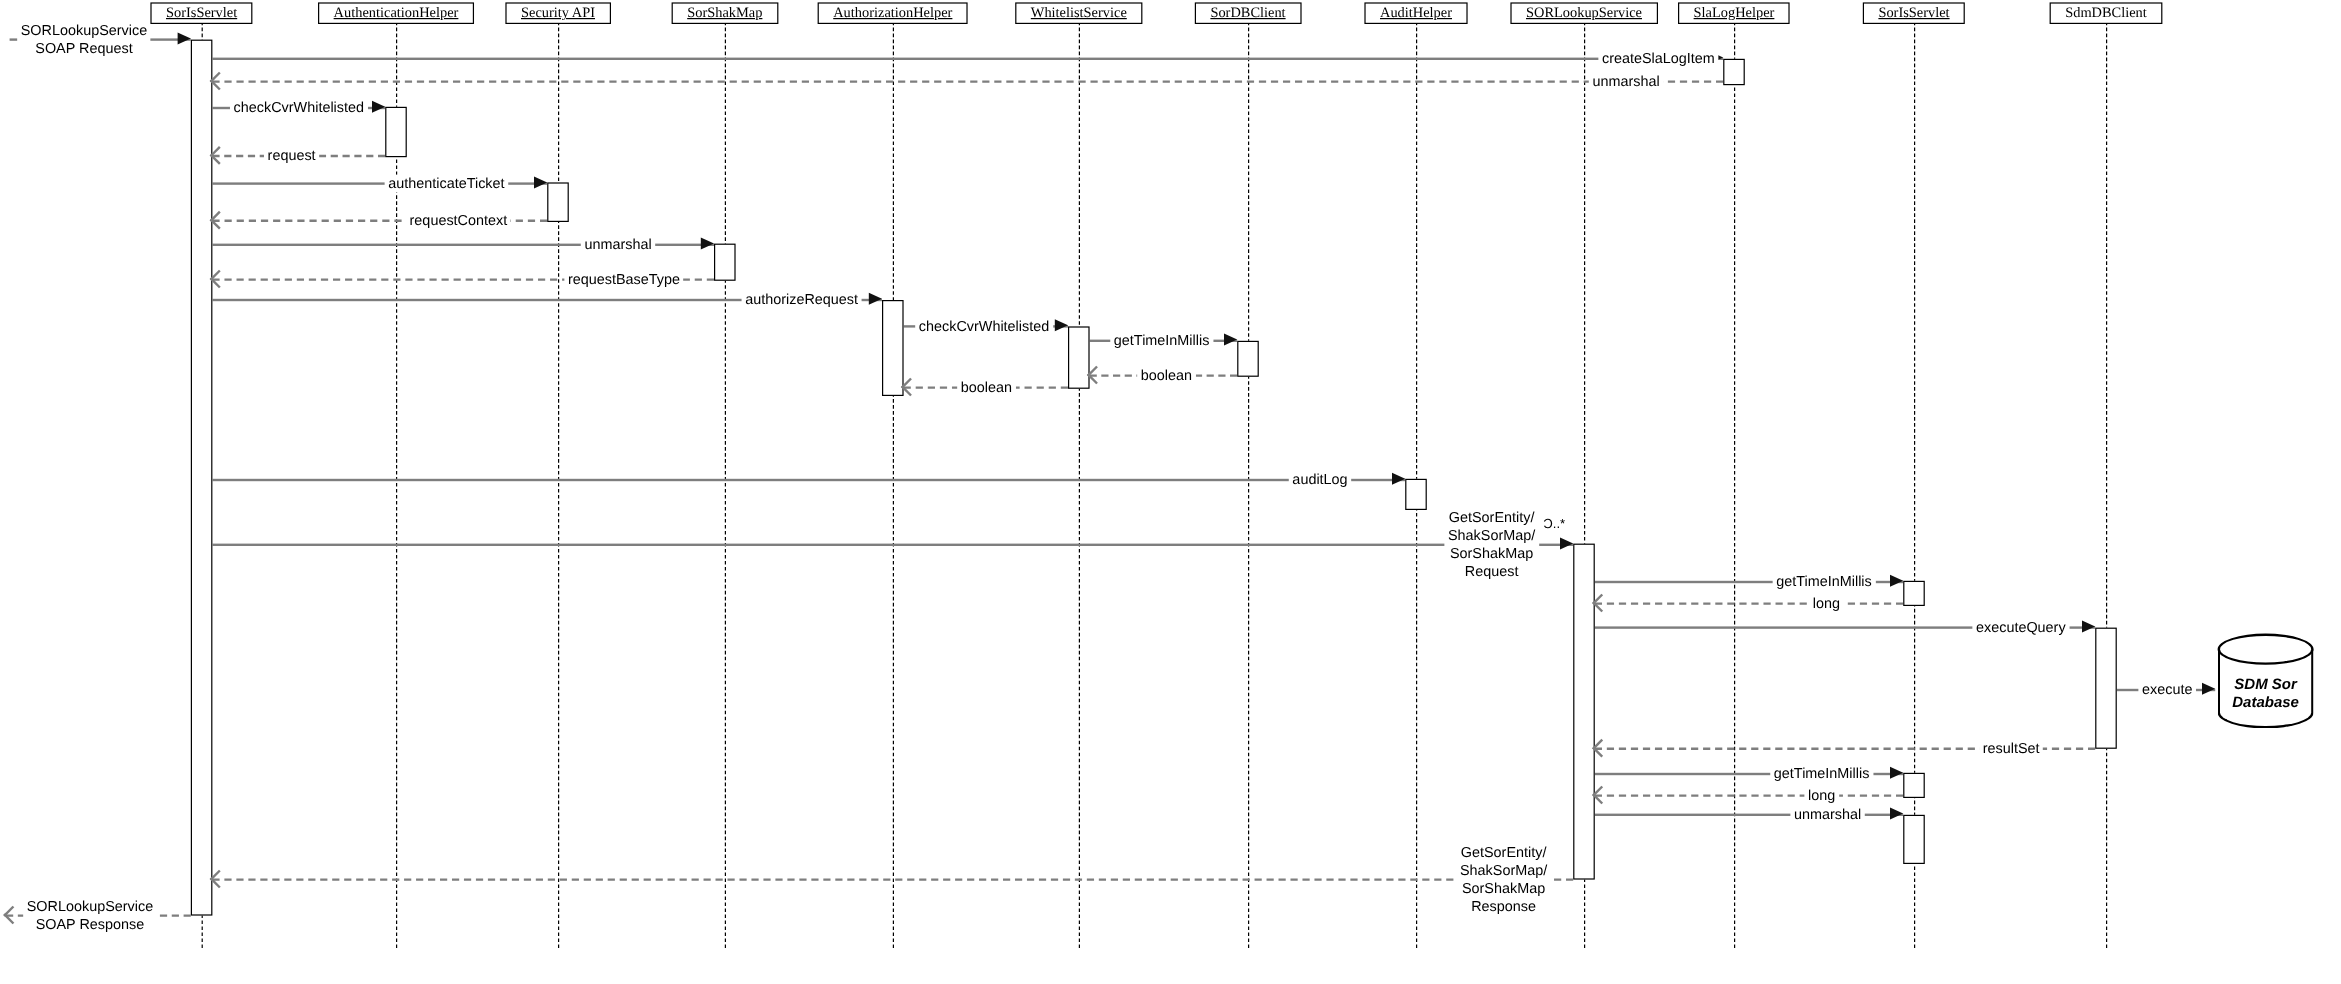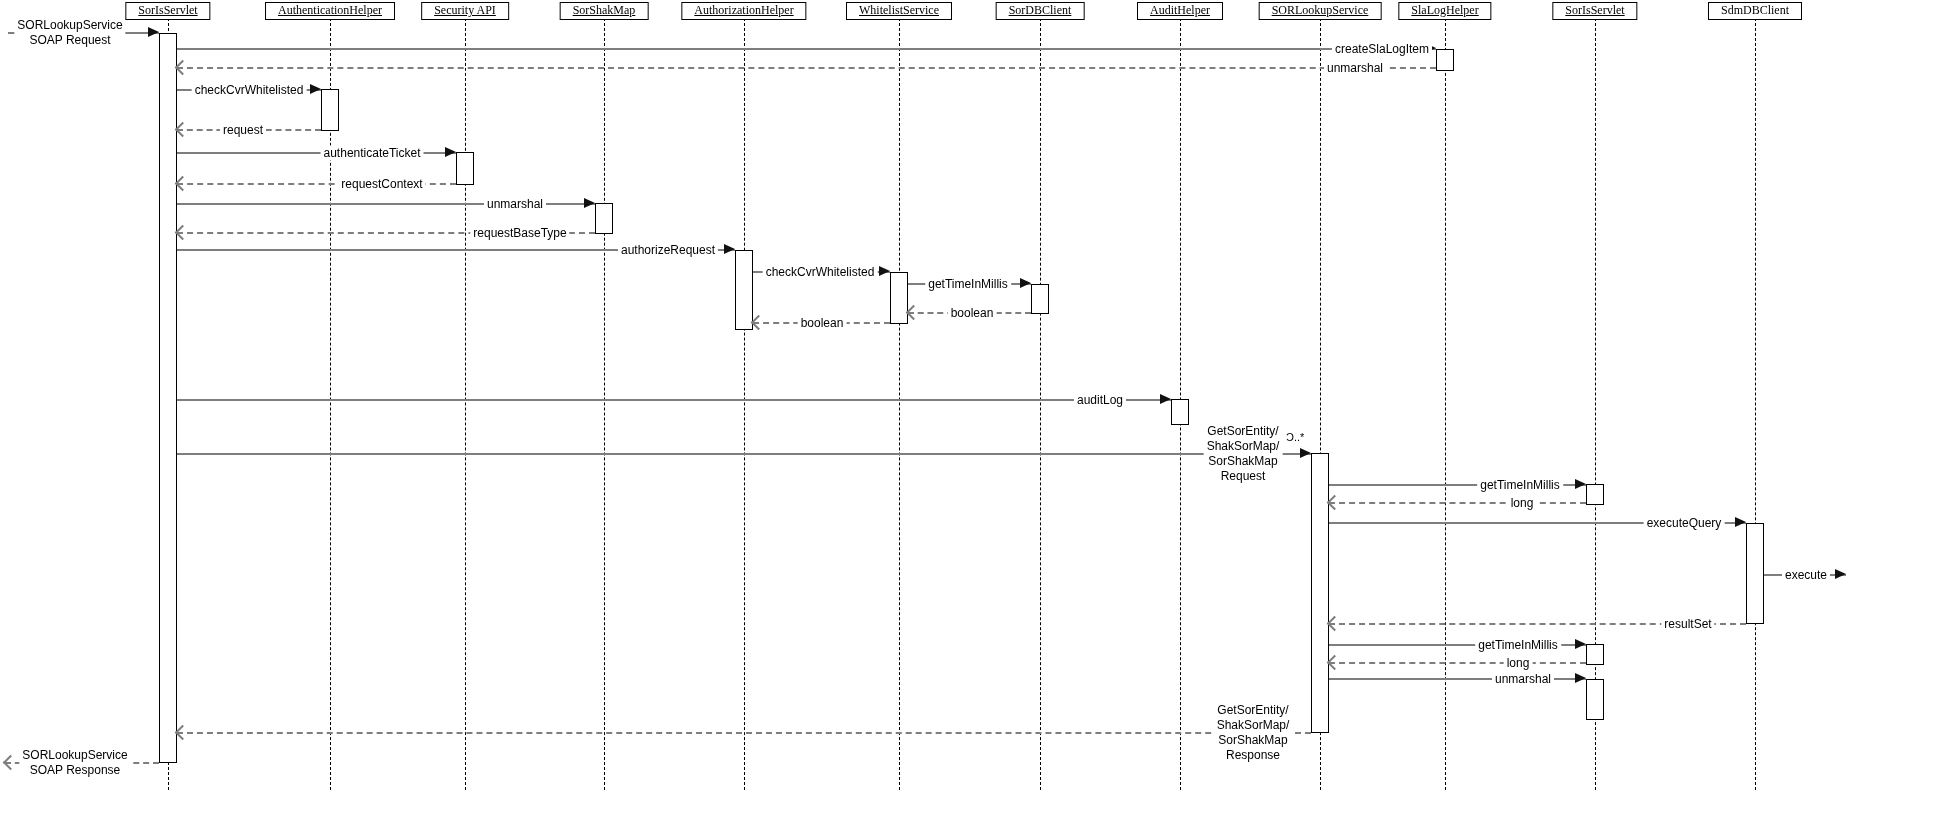--- a/index.html
+++ b/index.html
@@ -41,20 +41,26 @@
              border-bottom-left-radius:40px 13px; border-bottom-right-radius:40px 13px;
              box-sizing:border-box; z-index:1; }
   .db-label { position:absolute; top:35px; left:0; width:100%; text-align:center;
               font-weight:bold; font-style:italic; font-size:12.5px; line-height:15px;
               z-index:3; white-space:pre-line; }
 </style>
 </head>
 <body>
 
 <div class="canvas" id="diagram">
+  <div class="db" id="db-node" style="left: 1848px; top: 528px; width: 80px; height: 92px;">
+    <div class="db-top"></div>
+    <div class="db-body"></div>
+    <div class="db-label">SDM Sor
+Database</div>
+  </div>
 <div class="life" style="left: 167.5px; top: 18px; height: 772px;"></div>
     <div class="head" style="left: 168px; top: 2px;"><span>SorIsServlet</span></div>
     <div class="life" style="left: 329.5px; top: 18px; height: 772px;"></div>
     <div class="head" style="left: 330px; top: 2px;"><span>AuthenticationHelper</span></div>
     <div class="life" style="left: 464.5px; top: 18px; height: 772px;"></div>
     <div class="head" style="left: 465px; top: 2px;"><span>Security API</span></div>
     <div class="life" style="left: 603.5px; top: 18px; height: 772px;"></div>
     <div class="head" style="left: 604px; top: 2px;"><span>SorShakMap</span></div>
     <div class="life" style="left: 743.5px; top: 18px; height: 772px;"></div>
     <div class="head" style="left: 744px; top: 2px;"><span>AuthorizationHelper</span></div>
@@ -145,21 +151,21 @@
     <div class="ah-left" style="left: 1329px; top: 497px;"></div>
     <div class="lbl" style="left: 1522px; top: 503px;">long</div>
     <div class="msg solid" style="left: 1329px; top: 522px; width: 417px;"></div>
     <div class="ah-right" style="left: 1735px; top: 517px;"></div>
     <div class="lbl" style="left: 1684px; top: 523px;">executeQuery</div>
     <div class="msg solid" style="left: 1764px; top: 574px; width: 82px;"></div>
     <div class="ah-right" style="left: 1835px; top: 569px;"></div>
     <div class="lbl" style="left: 1806px; top: 575px;">execute</div>
     <div class="msg dash" style="left: 1329px; top: 623px; width: 417px;"></div>
     <div class="ah-left" style="left: 1329px; top: 618px;"></div>
-    <div class="lbl" style="left: 1676px; top: 624px; margin-left: 12px;">resultSet</div>
+    <div class="lbl" style="left: 1676px; top: 624px;">resultSet</div>
     <div class="msg solid" style="left: 1329px; top: 644px; width: 257px;"></div>
     <div class="ah-right" style="left: 1575px; top: 639px;"></div>
     <div class="lbl" style="left: 1518px; top: 645px;">getTimeInMillis</div>
     <div class="msg dash" style="left: 1329px; top: 662px; width: 257px;"></div>
     <div class="ah-left" style="left: 1329px; top: 657px;"></div>
     <div class="lbl" style="left: 1518px; top: 663px;">long</div>
     <div class="msg solid" style="left: 1329px; top: 678px; width: 257px;"></div>
     <div class="ah-right" style="left: 1575px; top: 673px;"></div>
     <div class="lbl" style="left: 1523px; top: 679px;">unmarshal</div>
     <div class="msg dash" style="left: 177px; top: 732px; width: 1134px;"></div>

